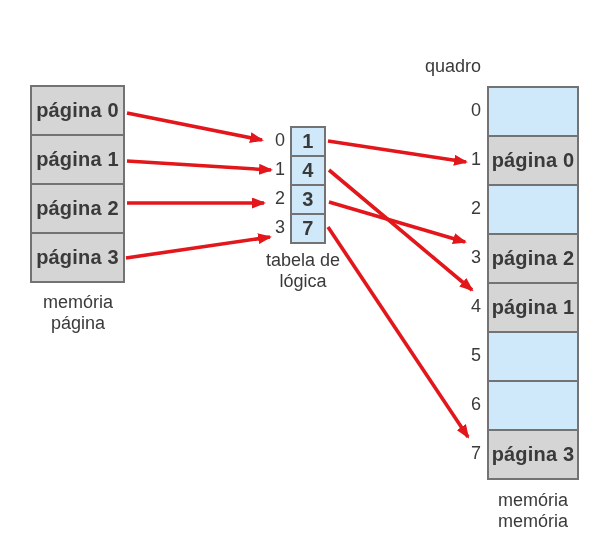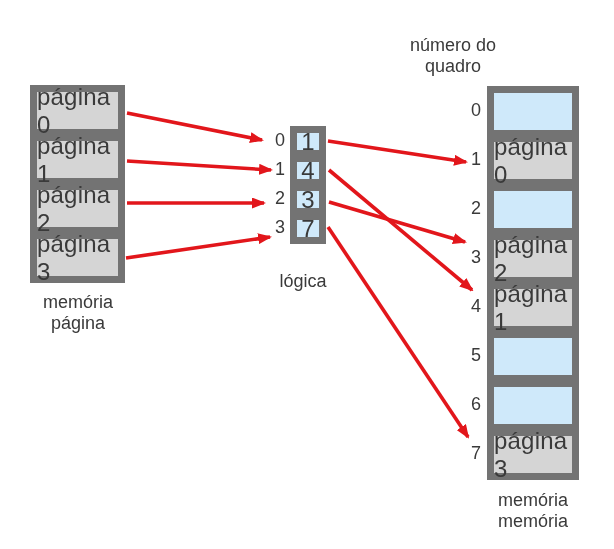--- a/index.html
+++ b/index.html
@@ -1,23 +1,23 @@
 <!DOCTYPE html>
 <html lang="pt"><head>
 <meta charset="utf-8">
 <style>
   html,body{margin:0;padding:0;background:#ffffff;}
   #canvas{
     position:relative;width:614px;height:549px;background:#ffffff;
     font-family:"Liberation Sans",sans-serif;color:#3a3a3a;overflow:hidden;
   }
   .cell{
-    position:absolute;box-sizing:border-box;border:7px solid #737373;
+    position:absolute;box-sizing:border-box;border:2px solid #737373;
     display:flex;align-items:center;justify-content:center;
-    font-size:24px;letter-spacing:0.2px;
+    font-size:20px;letter-spacing:0.2px;font-weight:bold;
   }
   .cell.gray{background:#d5d5d5;}
   .cell.blue{background:#cfe9fa;}
   .numlabel{
     position:absolute;text-align:right;font-size:18px;line-height:29px;height:29px;
   }
   .caption{
     position:absolute;text-align:center;font-size:18px;line-height:21px;
   }
   #frame-header{left:390px;top:35px;width:126px;}
@@ -43,21 +43,21 @@
         <line x1="127" y1="203" x2="264" y2="203" stroke="#e2161b" stroke-width="3.6" marker-end="url(#arrowhead)"></line>
         <line x1="126" y1="258" x2="270" y2="237" stroke="#e2161b" stroke-width="3.6" marker-end="url(#arrowhead)"></line>
         <line x1="328" y1="141" x2="466" y2="162" stroke="#e2161b" stroke-width="3.6" marker-end="url(#arrowhead)"></line>
         <line x1="329" y1="170" x2="472" y2="290" stroke="#e2161b" stroke-width="3.6" marker-end="url(#arrowhead)"></line>
         <line x1="329" y1="202" x2="465" y2="242" stroke="#e2161b" stroke-width="3.6" marker-end="url(#arrowhead)"></line>
         <line x1="328" y1="227" x2="468" y2="437" stroke="#e2161b" stroke-width="3.6" marker-end="url(#arrowhead)"></line>
       </g>
   </svg>
 
   <div class="caption" id="frame-header">
-    <span>número do</span><br>
+    <br>
     <span>quadro</span>
   </div>
 
   <div id="logical-column">
       <div class="cell gray" style="left: 30px; top: 85px; width: 95px; height: 51px;">página 0</div>
       <div class="cell gray" style="left: 30px; top: 134px; width: 95px; height: 51px;">página 1</div>
       <div class="cell gray" style="left: 30px; top: 183px; width: 95px; height: 51px;">página 2</div>
       <div class="cell gray" style="left: 30px; top: 232px; width: 95px; height: 51px;">página 3</div>
     </div>
   <div id="page-table">
@@ -88,21 +88,21 @@
       <div class="numlabel" style="left: 445px; top: 439px; width: 36px;">7</div>
       <div class="cell gray" style="left: 487px; top: 429px; width: 92px; height: 51px;">página 3</div>
     </div>
 
   <div class="caption" id="logical-caption">
     <span>memória</span><br>
     <span>página</span>
   </div>
 
   <div class="caption" id="table-caption">
-    <br>
+    <span>tabela de</span><br>
     <span>lógica</span>
   </div>
 
   <div class="caption" id="physical-caption">
     <span>memória</span><br>
     <span>memória</span>
   </div>
 
 </div>
 

